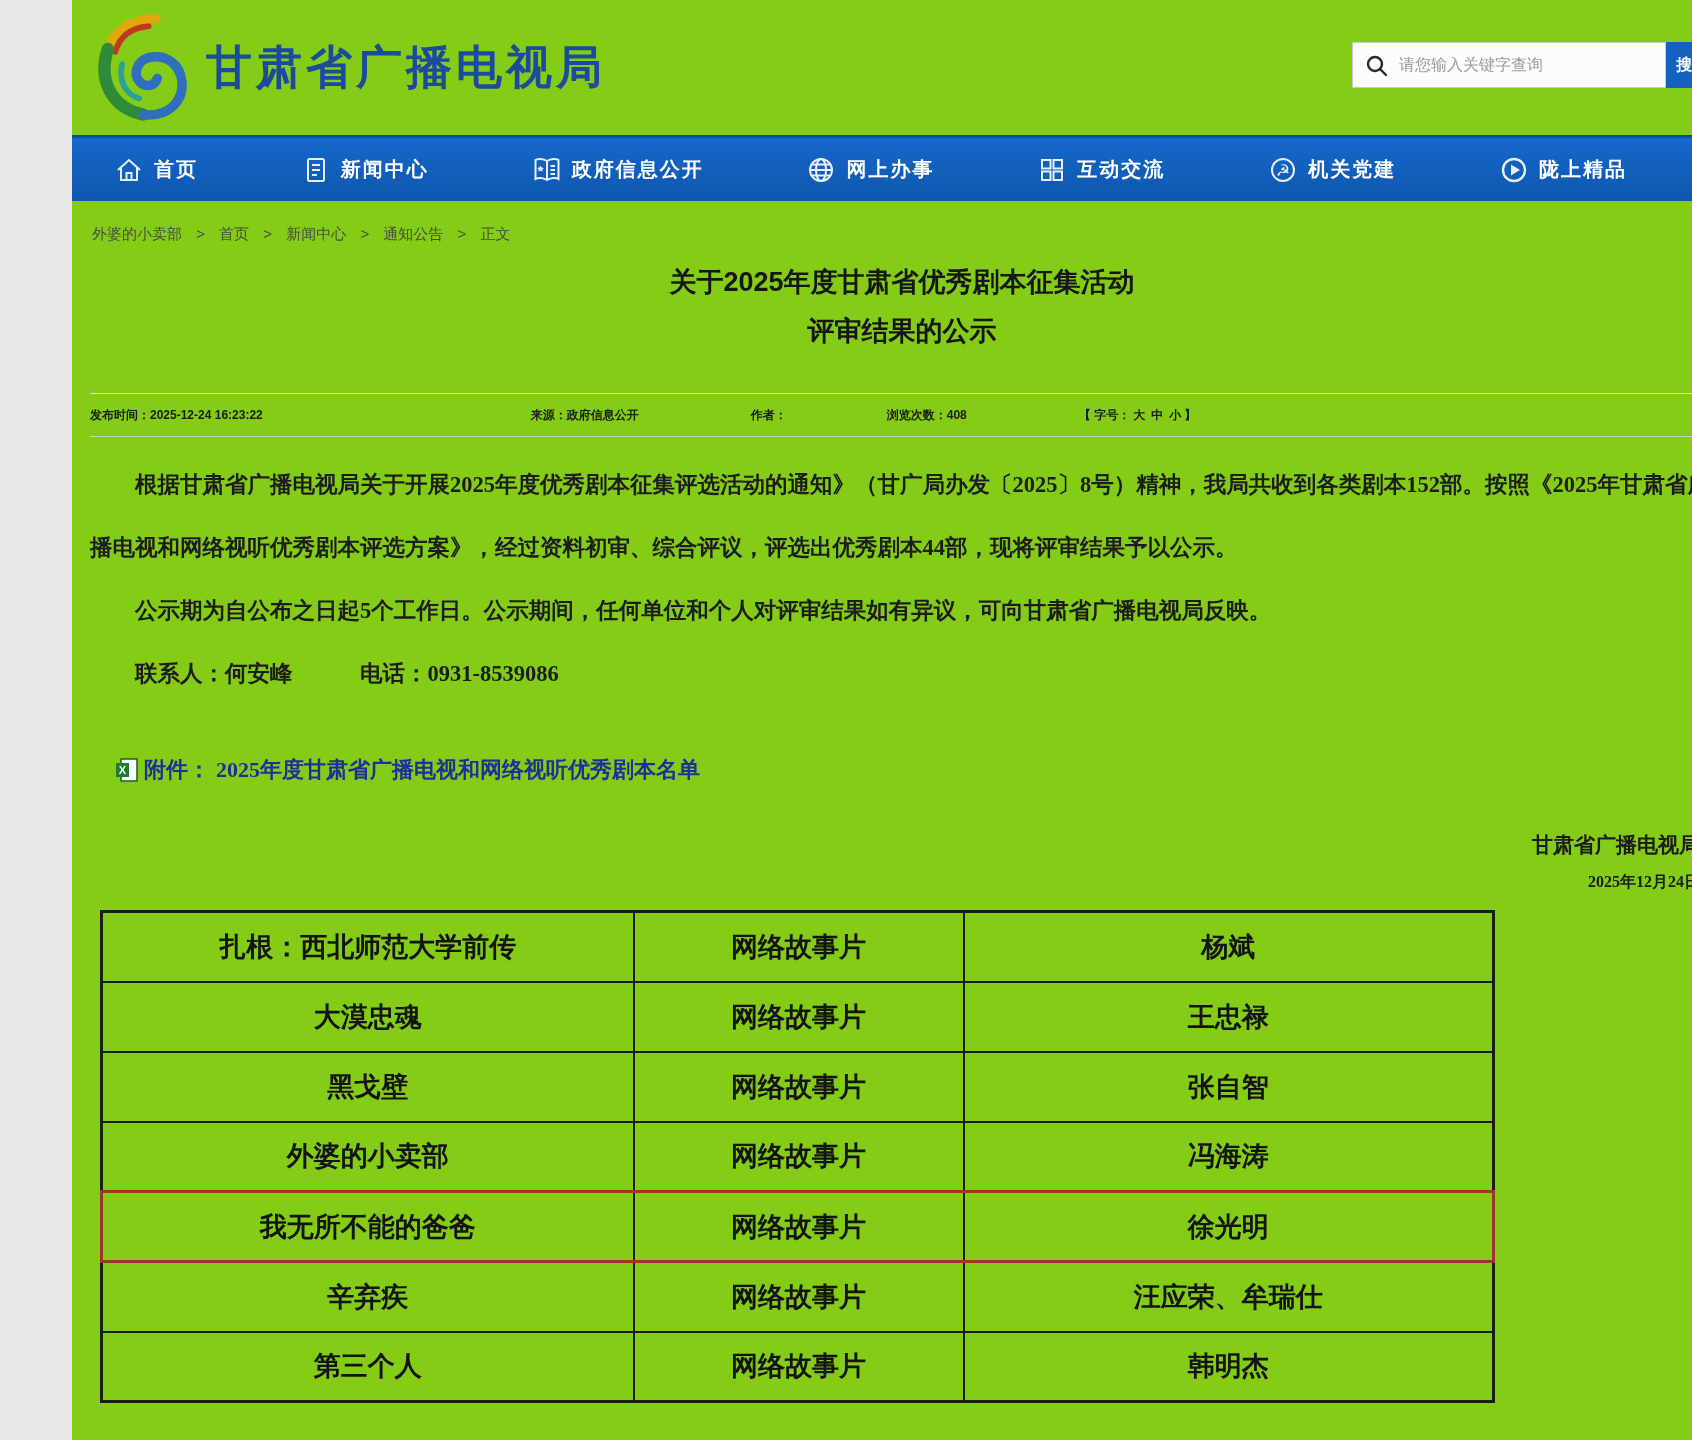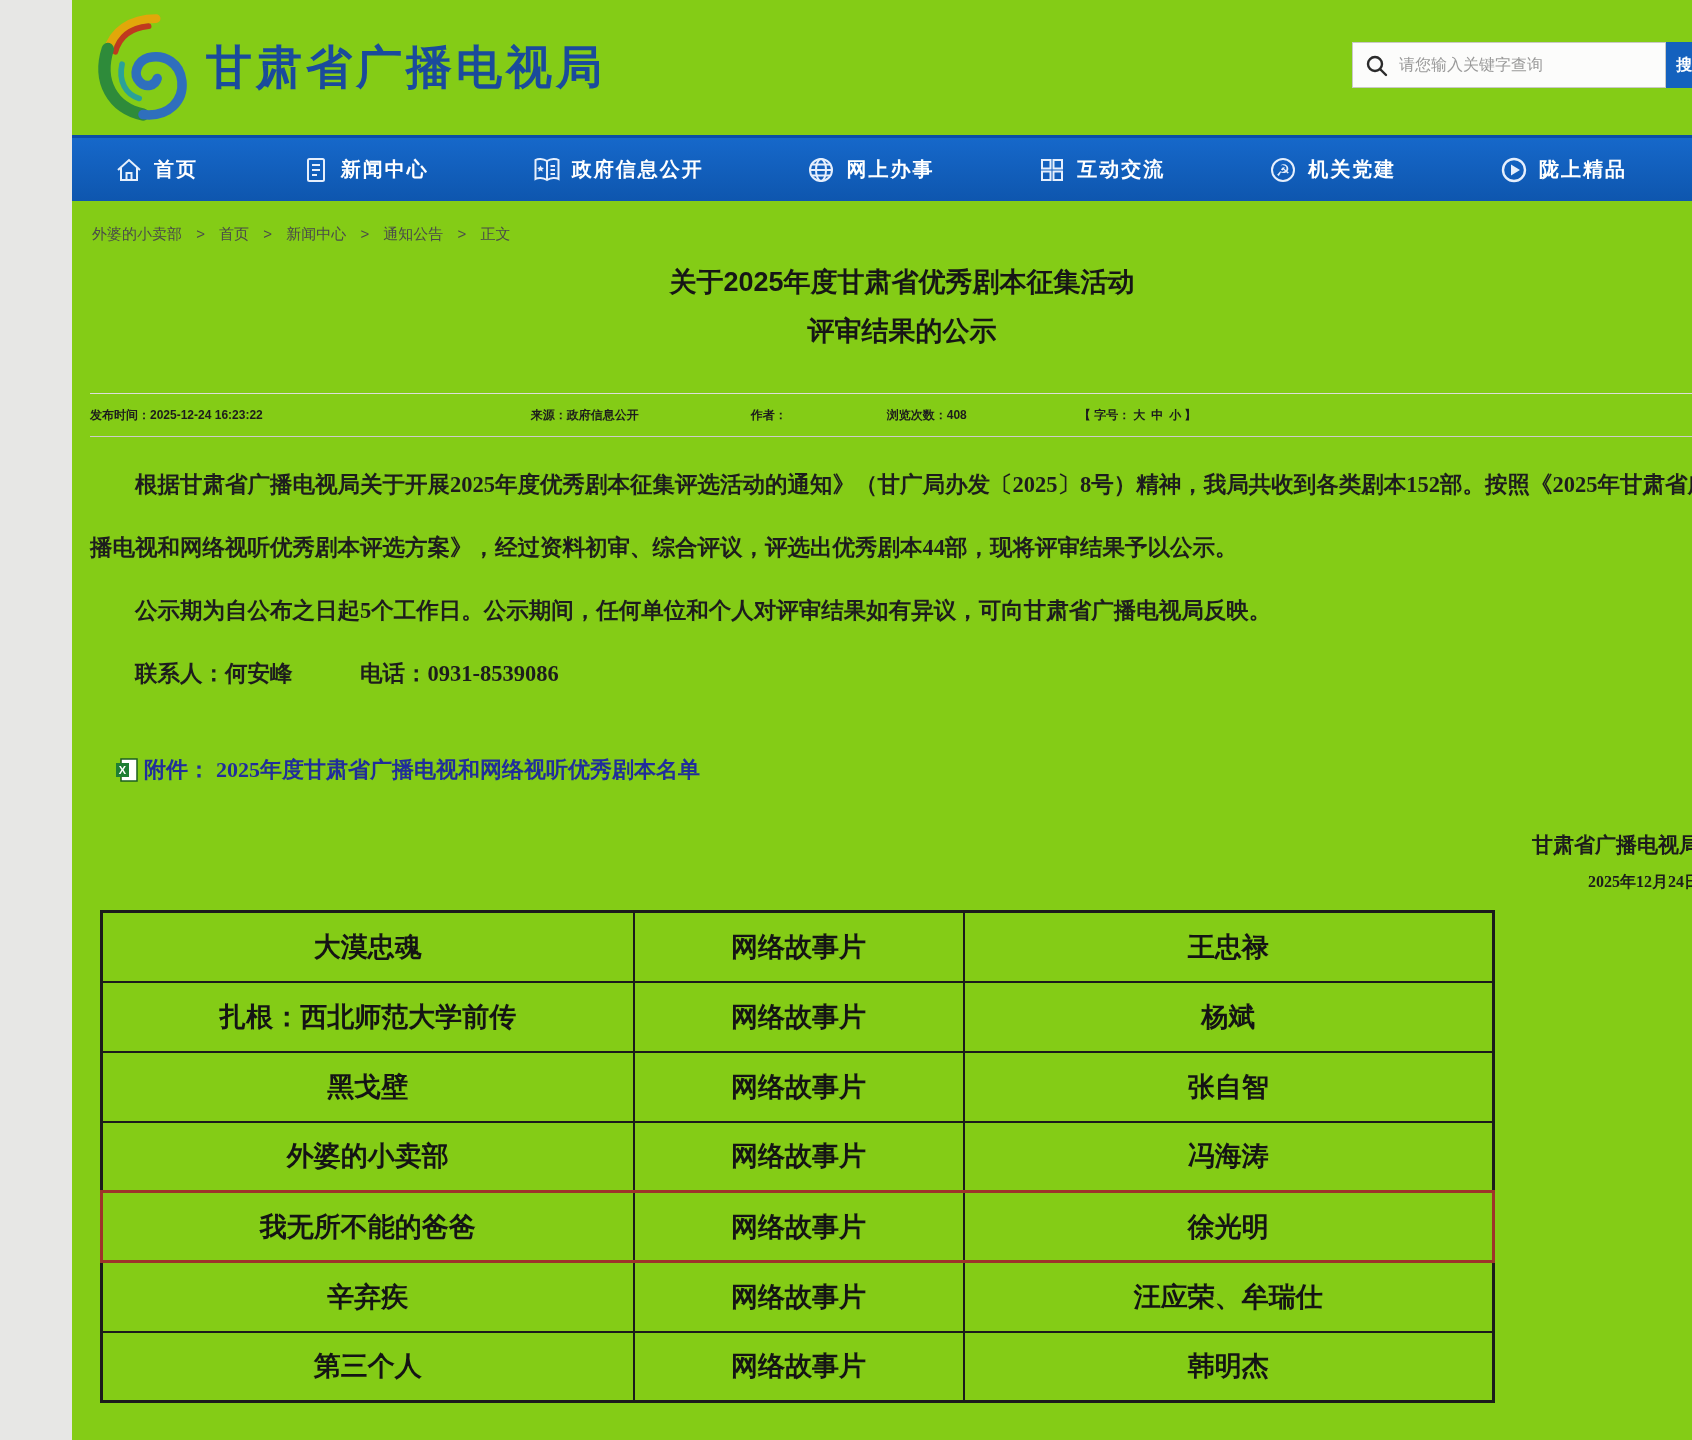--- a/index.html
+++ b/index.html
@@ -194,28 +194,28 @@
   </div>
 
   <div class="signature">
     <div class="sig-org">甘肃省广播电视局</div>
     <div class="sig-date">2025年12月24日</div>
   </div>
 
   <table class="results">
     <tbody>
       <tr>
+        <td class="col-title">扎根：西北师范大学前传</td>
+        <td class="col-type">网络故事片</td>
+        <td class="col-author">杨斌</td>
+      </tr>
+      <tr>
         <td class="col-title">大漠忠魂</td>
         <td class="col-type">网络故事片</td>
         <td class="col-author">王忠禄</td>
-      </tr>
-      <tr>
-        <td class="col-title">扎根：西北师范大学前传</td>
-        <td class="col-type">网络故事片</td>
-        <td class="col-author">杨斌</td>
       </tr>
       <tr>
         <td class="col-title">黑戈壁</td>
         <td class="col-type">网络故事片</td>
         <td class="col-author">张自智</td>
       </tr>
       <tr>
         <td class="col-title">外婆的小卖部</td>
         <td class="col-type">网络故事片</td>
         <td class="col-author">冯海涛</td>

